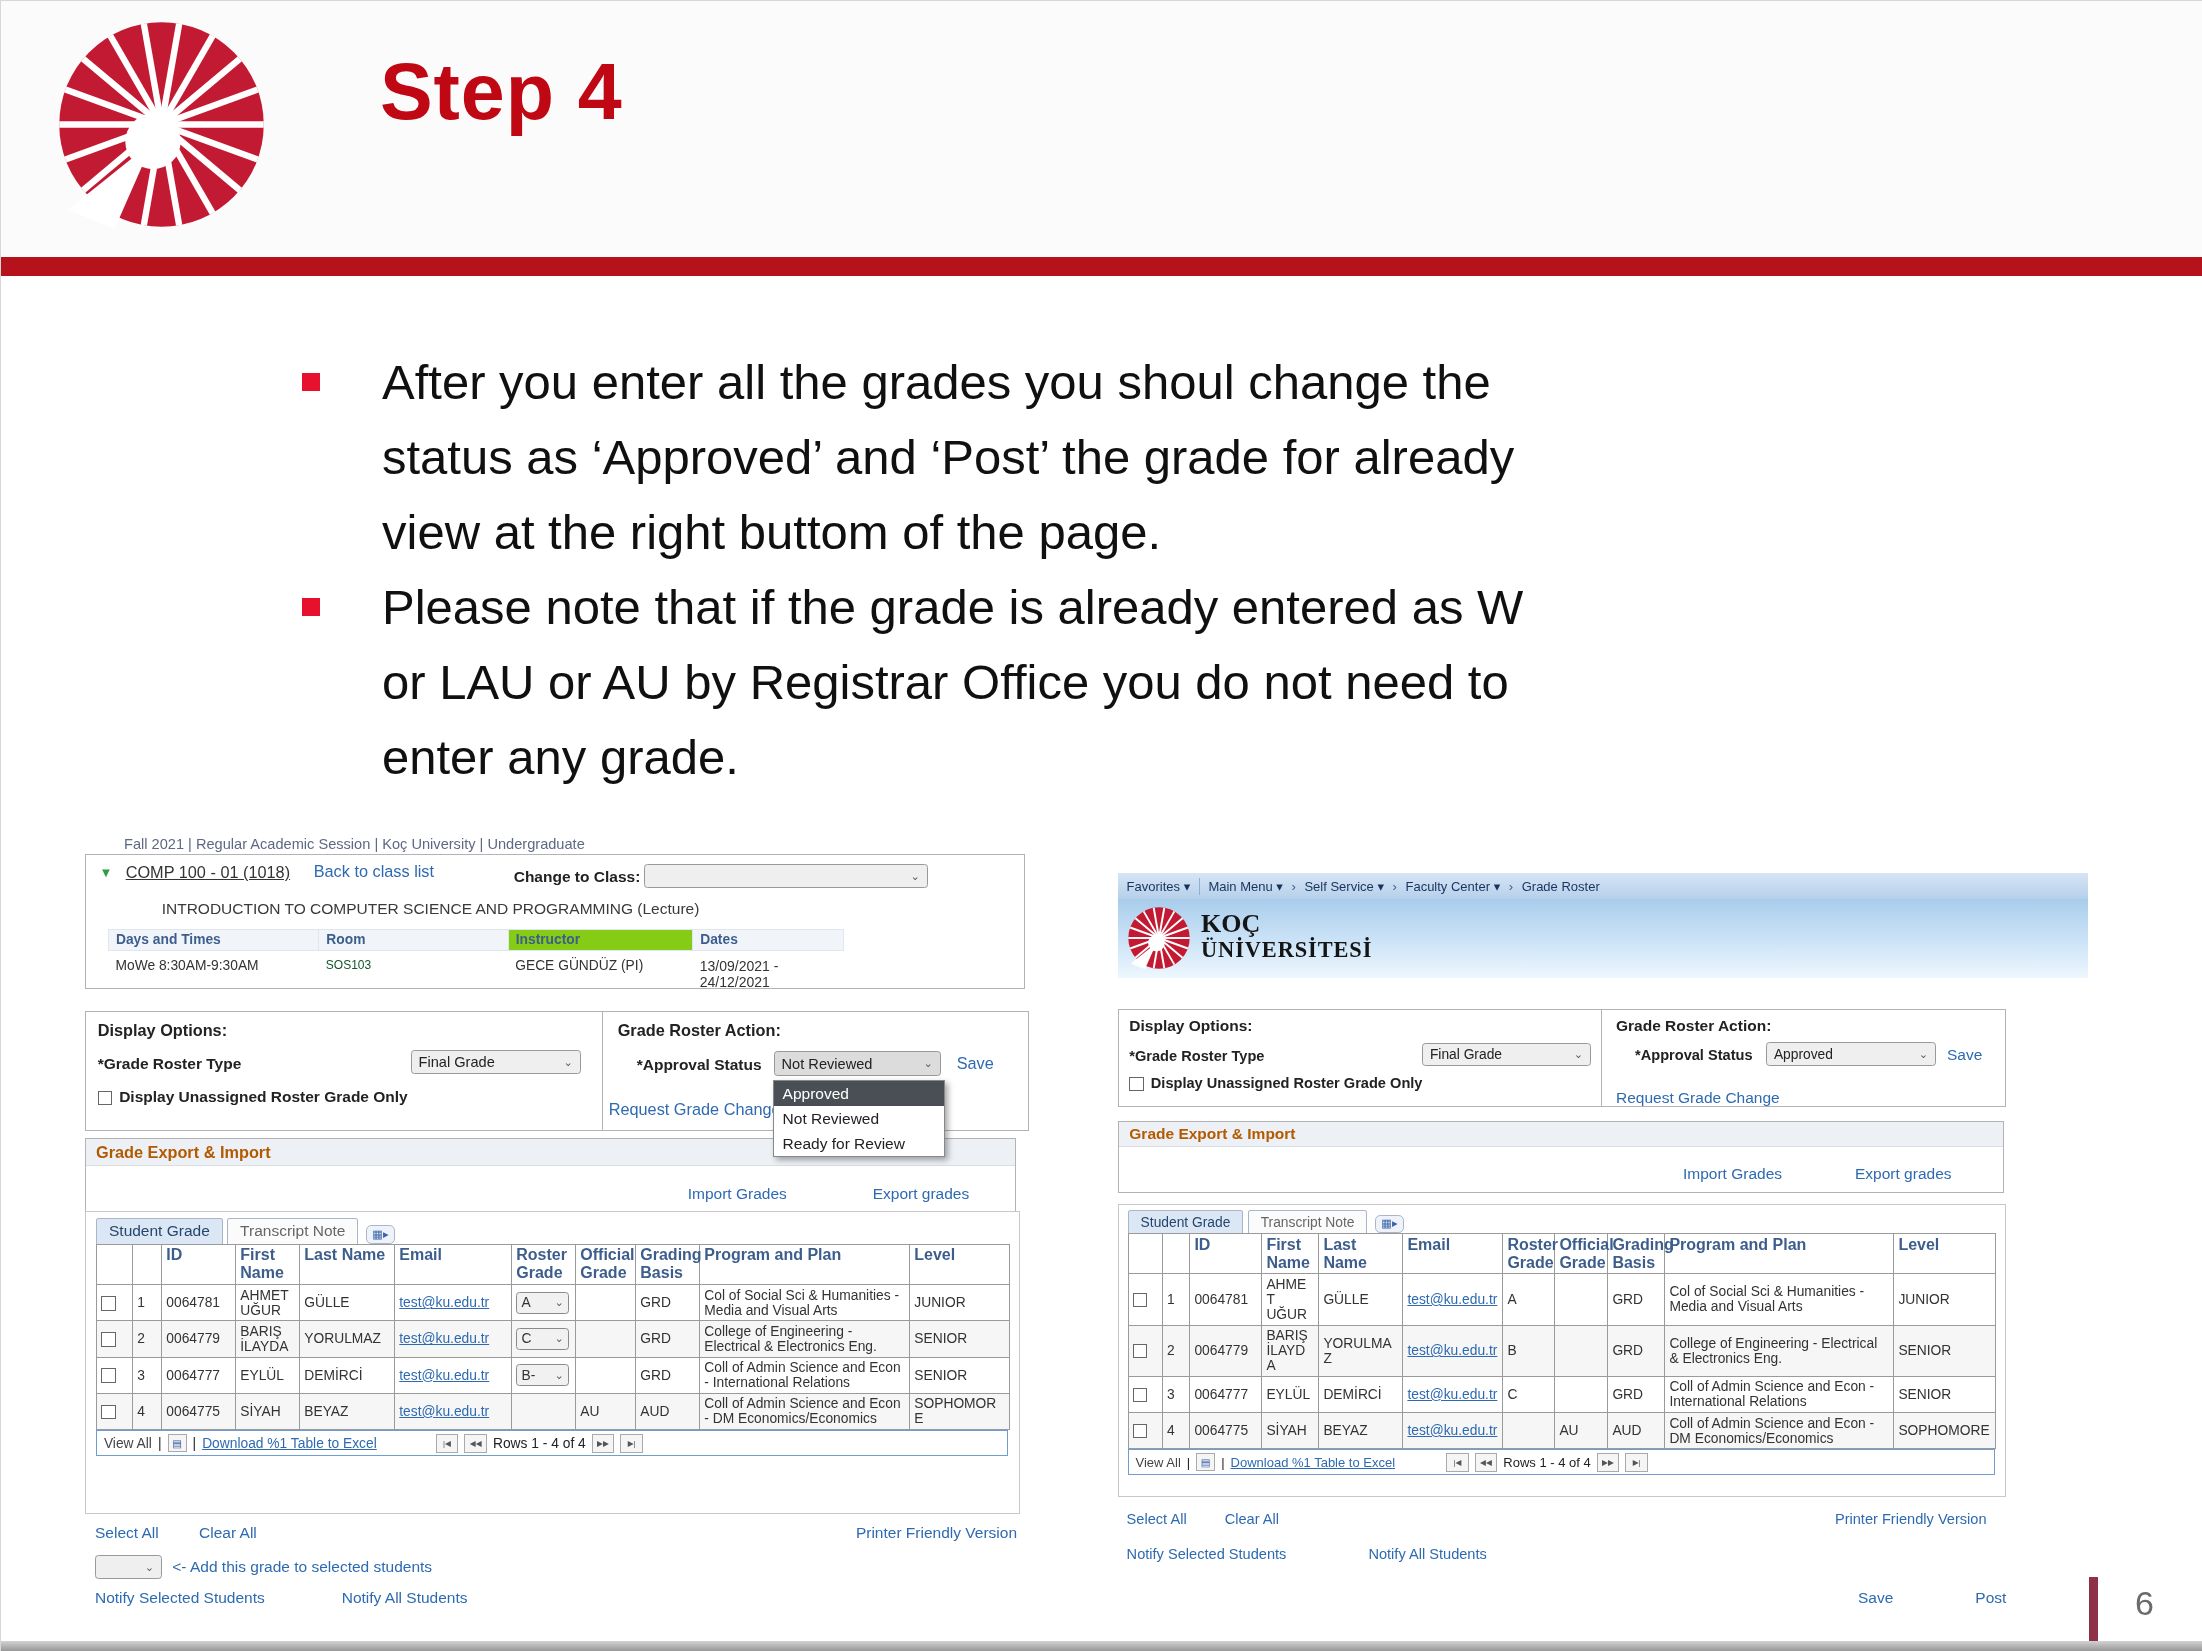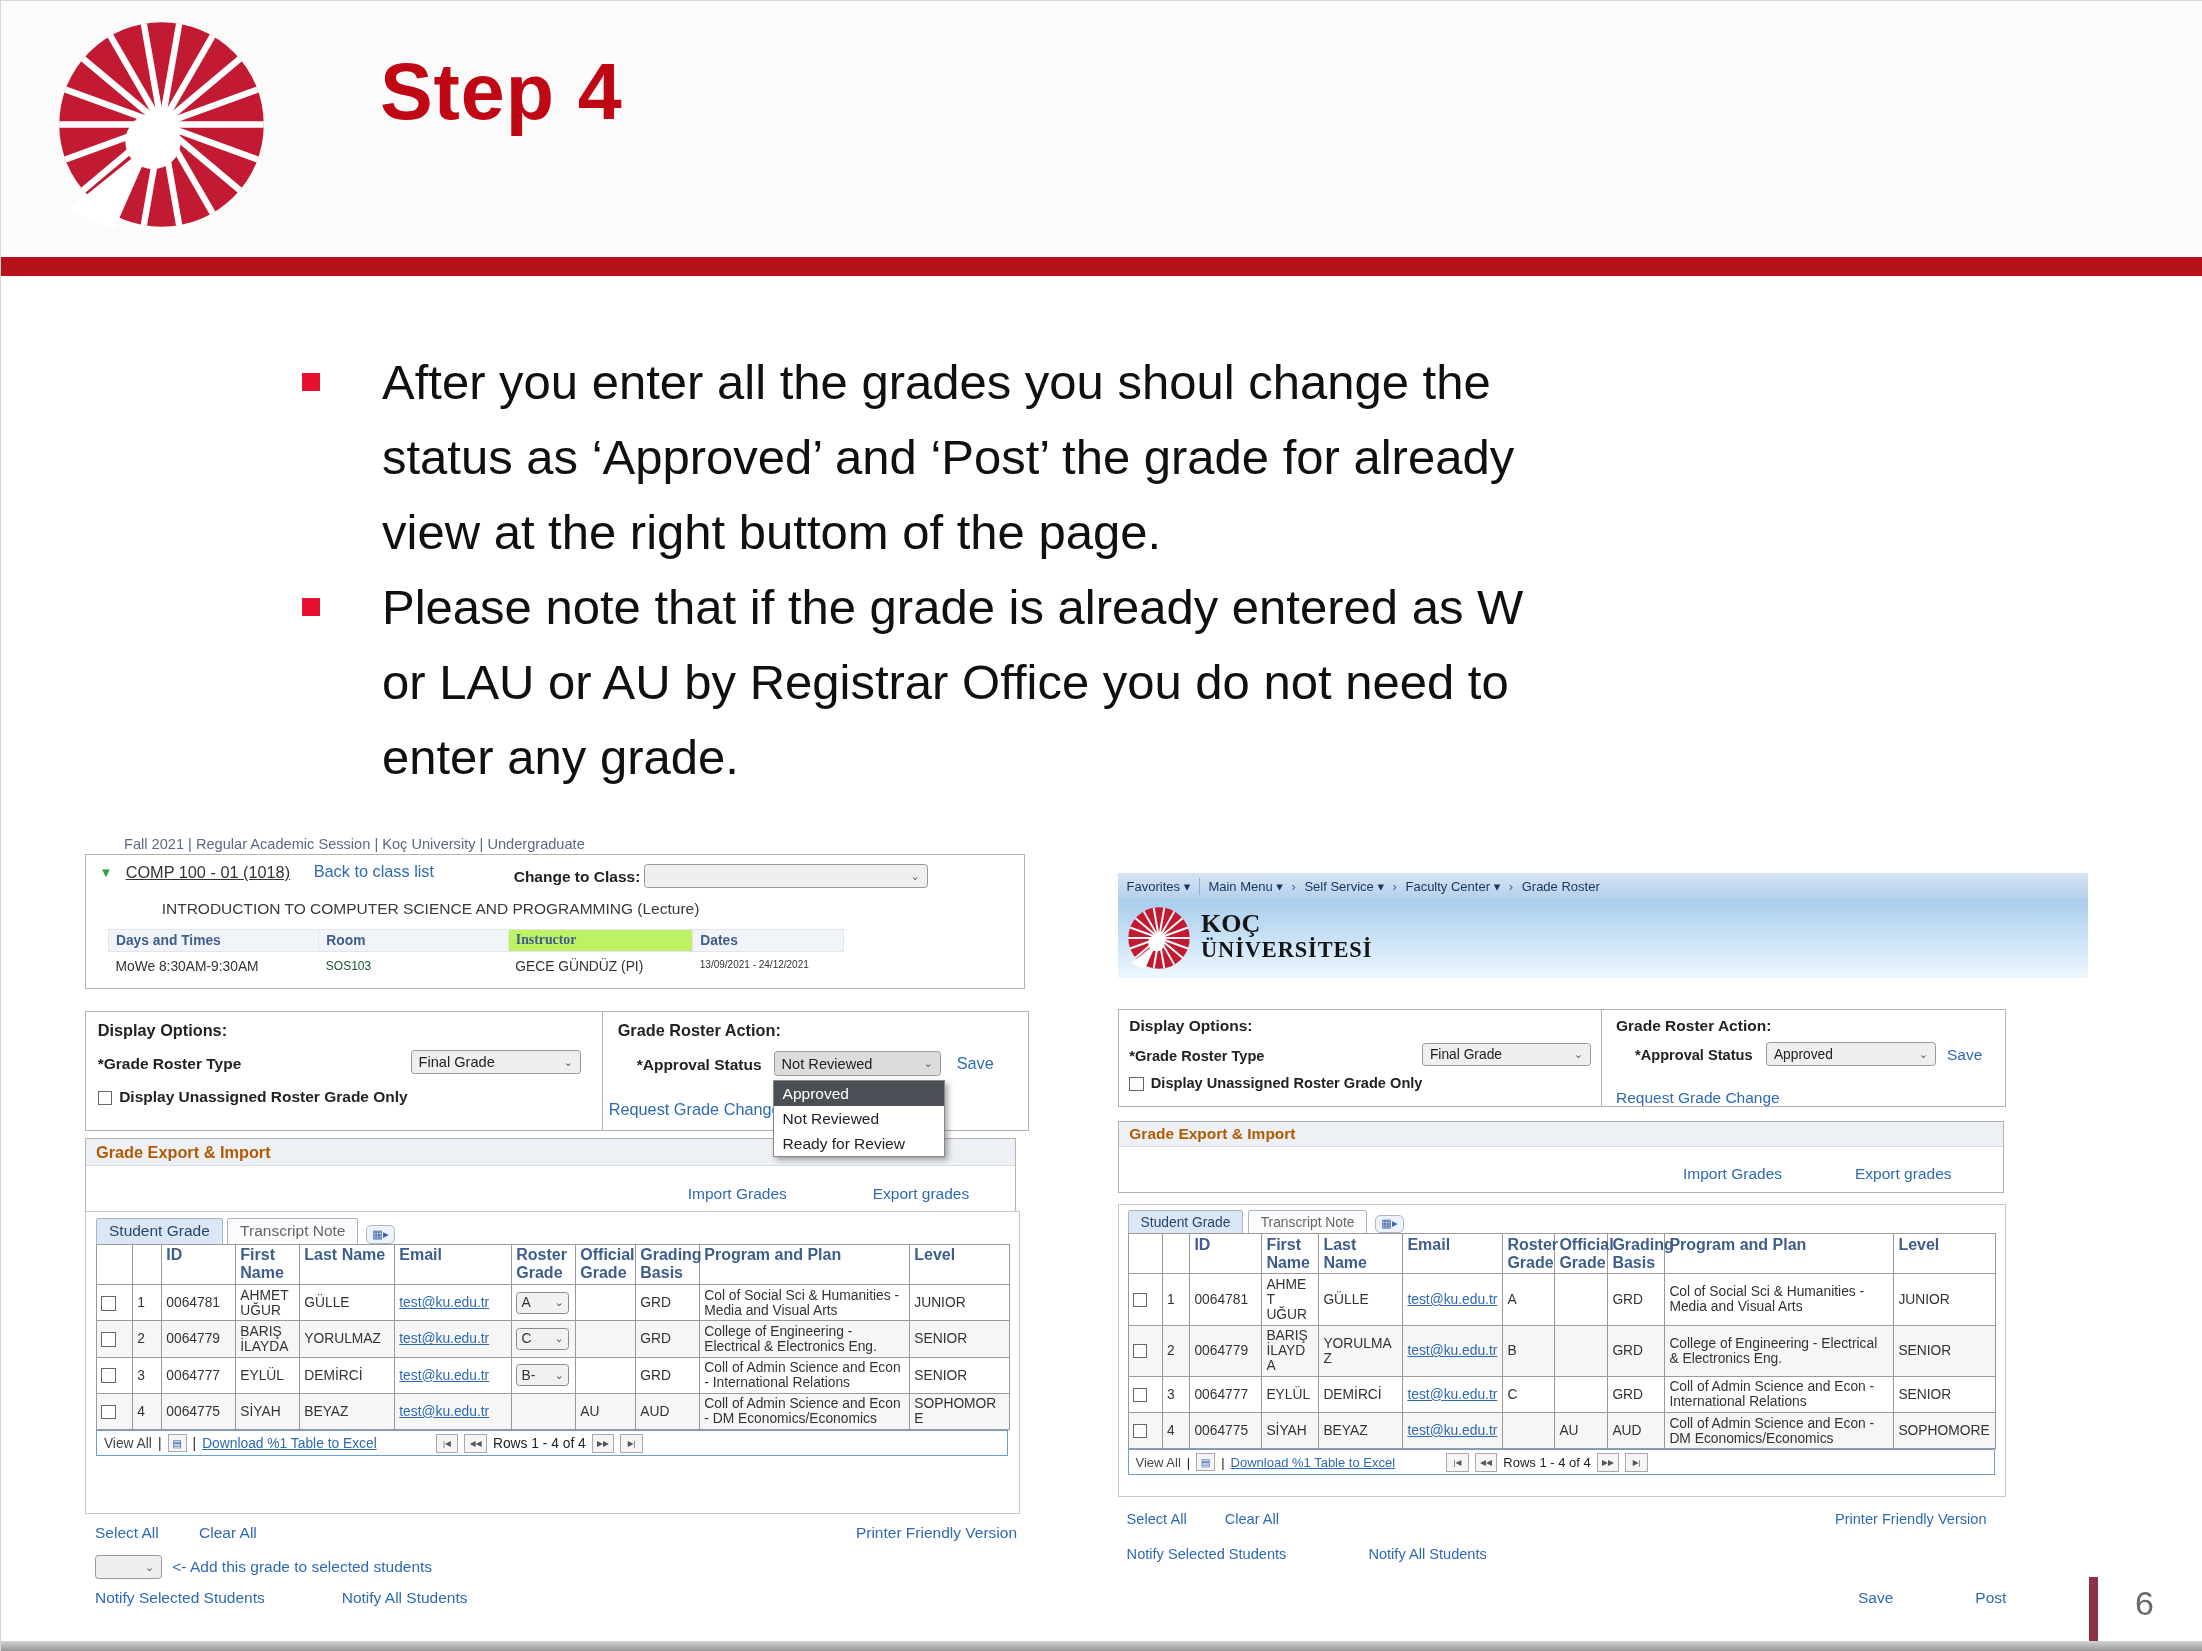--- a/index.html
+++ b/index.html
@@ -125,28 +125,28 @@
         <colgroup>
             <col style="width:211px">
             <col style="width:190px">
             <col style="width:185px">
             <col style="width:151px">
           </colgroup>
         <tbody>
             <tr>
           <th style="background:#f1f5fa;color:#3d5e8c;text-align:left;padding:2.6px 6.9px;font-size:13.8px;border:0.9px solid #e0e6ee;">Days and Times</th>
           <th style="background:#f1f5fa;color:#3d5e8c;text-align:left;padding:2.6px 6.9px;font-size:13.8px;border:0.9px solid #e0e6ee;">Room</th>
-          <th style="background:#bef264;color:#3d5e8c;text-align:left;padding:2.6px 6.9px;font-size:13.8px;border:0.9px solid #e0e6ee;font-family:Liberation Serif, serif;">Instructor</th>
+          <th style="background:#84cc16;color:#3d5e8c;text-align:left;padding:2.6px 6.9px;font-size:13.8px;border:0.9px solid #e0e6ee;">Instructor</th>
           <th style="background:#f1f5fa;color:#3d5e8c;text-align:left;padding:2.6px 6.9px;font-size:13.8px;border:0.9px solid #e0e6ee;">Dates</th>
         </tr>
         <tr>
           <td style="padding:6.9px;font-size:13.8px;color:#333;vertical-align:top;">MoWe 8:30AM-9:30AM</td>
           <td style="padding:6.9px;font-size:12px;color:#14532d;vertical-align:top;">SOS103</td>
           <td style="padding:6.9px;font-size:13.8px;color:#333;vertical-align:top;">GECE GÜNDÜZ (PI)</td>
-          <td style="padding:6.9px;font-size:10px;color:#333;vertical-align:top;width:103px;">13/09/2021 - 24/12/2021</td>
+          <td style="padding:6.9px;font-size:14px;color:#333;vertical-align:top;width:103px;">13/09/2021 - 24/12/2021</td>
         </tr>
       </tbody>
         </table>
     </div>
 
     <div class="box" style="left:1.7px;top:172px;width:944px;height:120px;">
       <div class="abs" style="left:516px;top:0;height:100%;border-left:0.9px solid #b3b3b3;"></div>
       <span class="abs bold" style="left:12px;top:8.6px;font-size:16.3px;">Display Options:</span>
       <span class="abs bold" style="left:12px;top:43px;">*Grade Roster Type</span>
       <span class="abs ps-select" style="left:325px;top:38px;width:170px;height:24px;">

